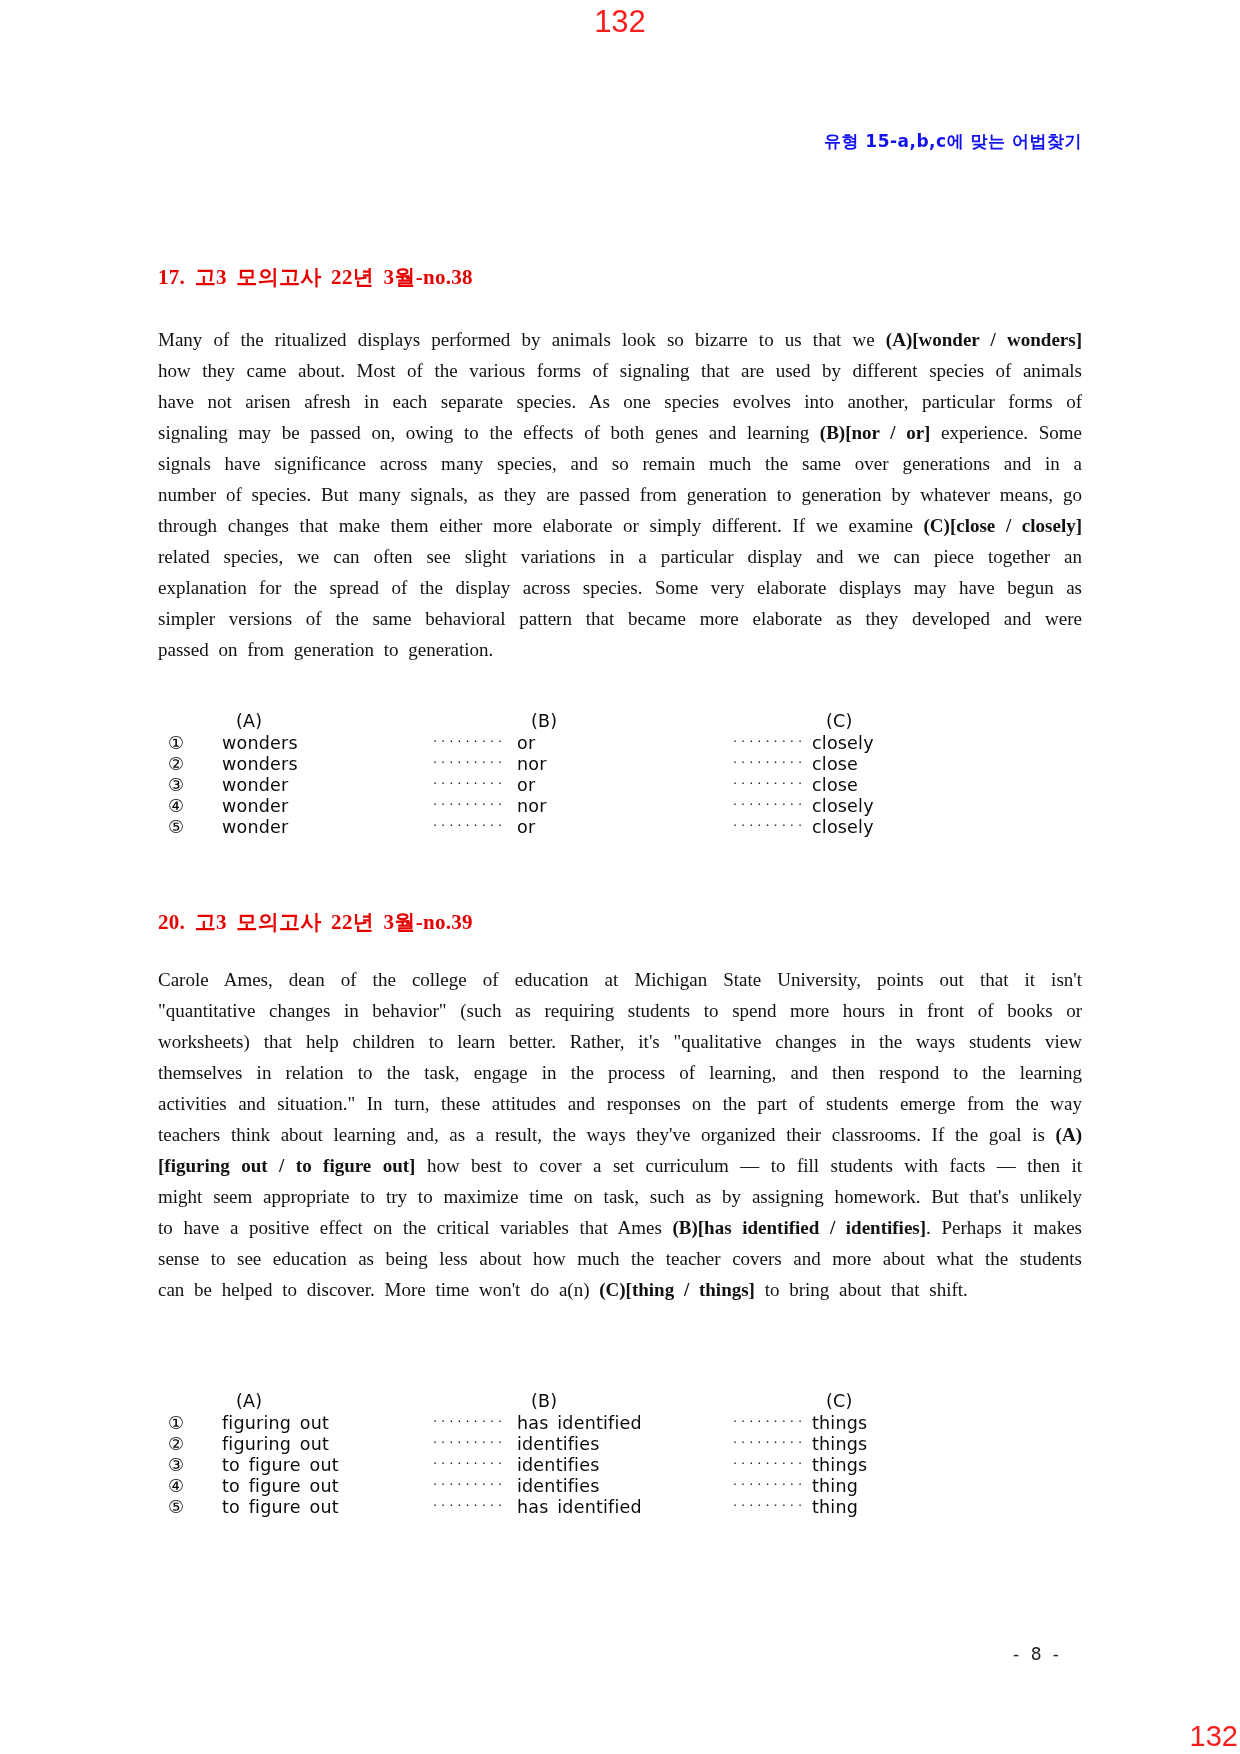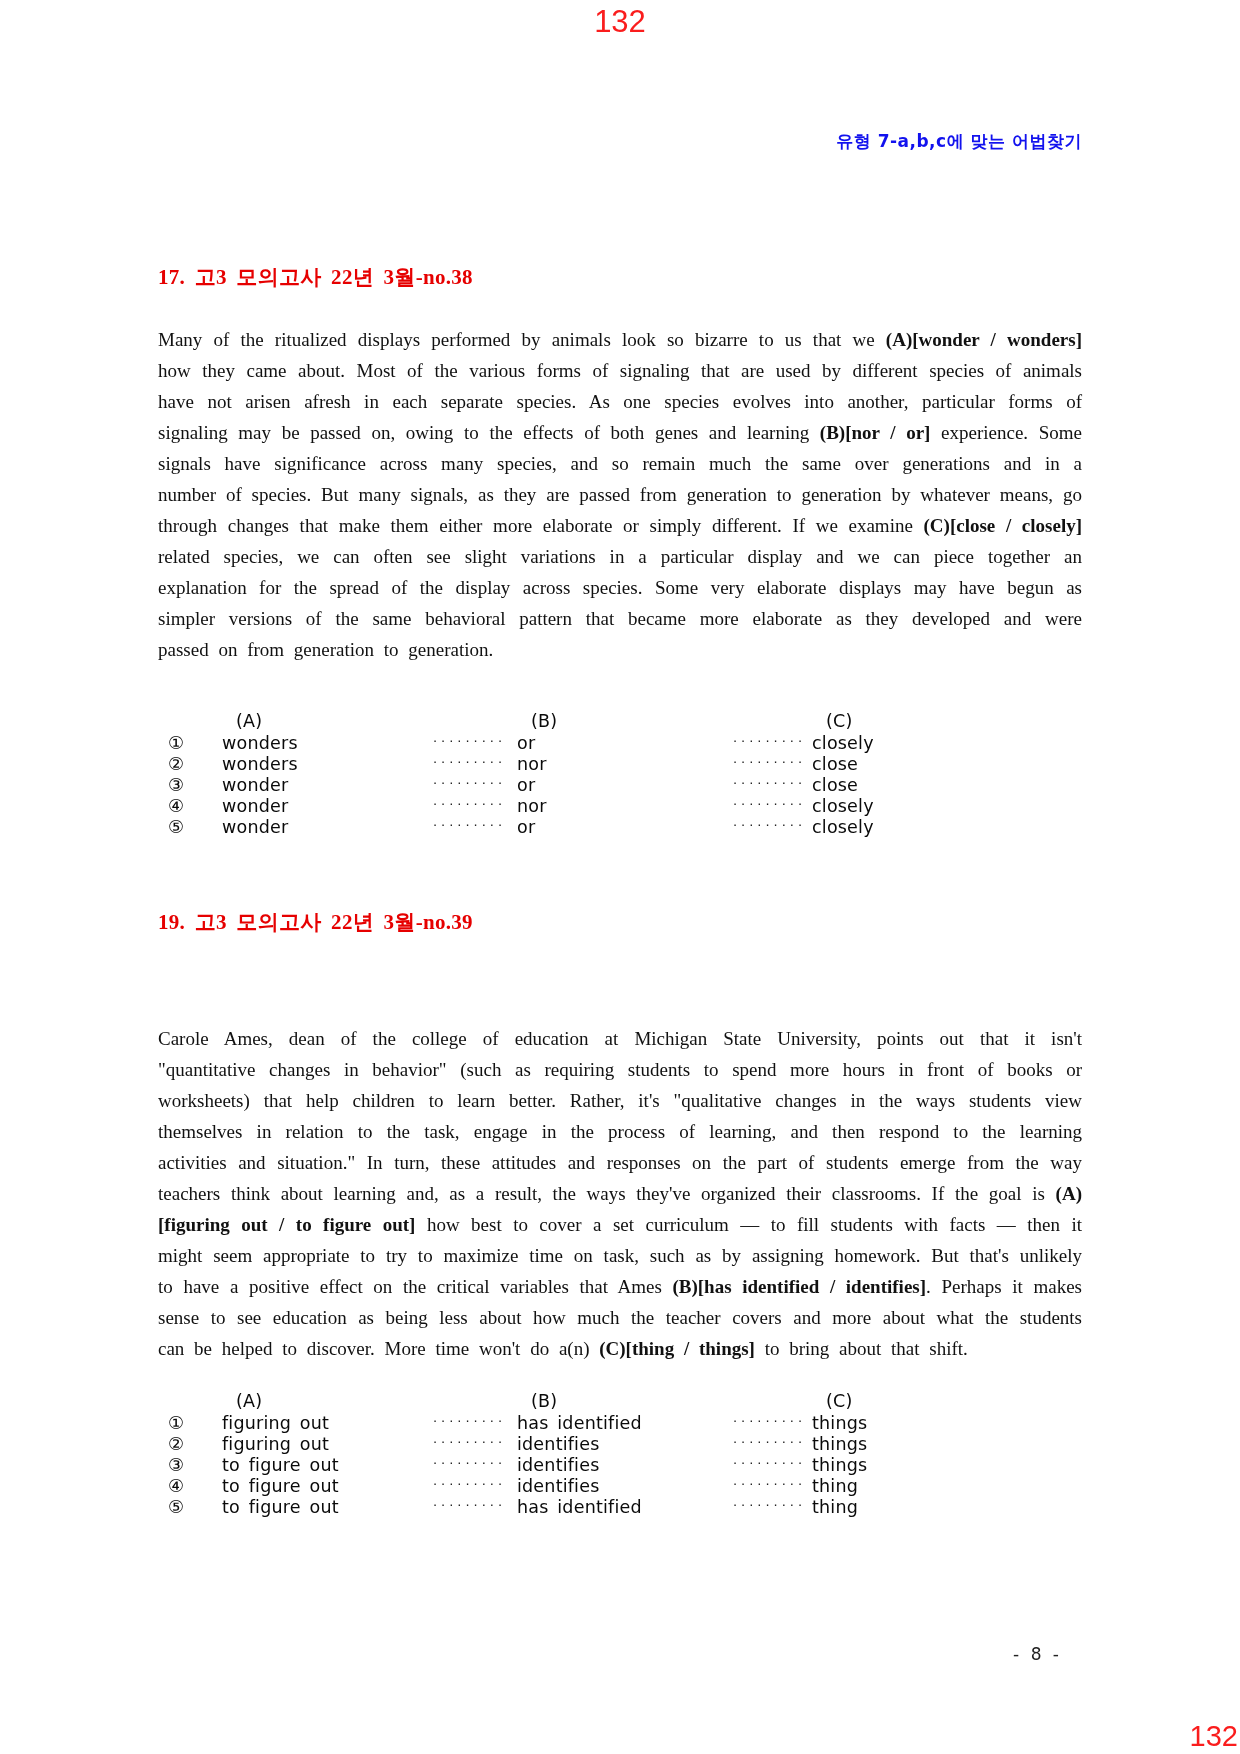--- a/index.html
+++ b/index.html
@@ -44,21 +44,21 @@
   .passage {
     position: absolute; left: 0; width: 924px;
     font-size: 19px;
     line-height: 31px;
     text-align: justify;
     word-spacing: 5px;
     color: #111;
     margin-top: 24px;
   }
   #q17-passage { top: 300px; }
-  #q18-passage { top: 999px; }
+  #q18-passage { top: 940px; }
   .passage .bold { font-weight: bold; }
   .ans-table {
     position: absolute; left: 0; width: 924px;
     font-family: "DejaVu Sans", sans-serif;
     font-size: 17.5px;
     color: #0a0a0a;
   }
   #q17-table { top: 711px; }
   #q18-table { top: 1391px; }
   .ans-head, .ans-row {
@@ -92,21 +92,21 @@
     font-family: "Liberation Sans", sans-serif;
     font-size: 29px;
     color: #fa1d1d;
   }
 </style>
 </head>
 <body>
 
 <div class="page-num-top">132</div>
 
-<div class="type-header">유형 7-a,b,c에 맞는 어법찾기</div>
+<div class="type-header">유형 15-a,b,c에 맞는 어법찾기</div>
 
 <div class="content">
 
   <div class="q-title" id="q17-title">17. 고3 모의고사 22년 3월-no.38</div>
   <div class="passage" id="q17-passage"><span>Many of the ritualized displays performed by animals look so bizarre to us that we </span><span class="bold">(A)[wonder / wonders]</span><span> how they came about. Most of the various forms of signaling that are used by different species of animals have not arisen afresh in each separate species. As one species evolves into another, particular forms of signaling may be passed on, owing to the effects of both genes and learning </span><span class="bold">(B)[nor / or]</span><span> experience. Some signals have significance across many species, and so remain much the same over generations and in a number of species. But many signals, as they are passed from generation to generation by whatever means, go through changes that make them either more elaborate or simply different. If we examine </span><span class="bold">(C)[close / closely]</span><span> related species, we can often see slight variations in a particular display and we can piece together an explanation for the spread of the display across species. Some very elaborate displays may have begun as simpler versions of the same behavioral pattern that became more elaborate as they developed and were passed on from generation to generation.</span></div>
   <div class="ans-table" id="q17-table">
     <div class="ans-head">
       <span class="c-num"></span>
       <span class="c-a">(A)</span>
       <span></span>
@@ -151,21 +151,21 @@
           <span class="c-num">⑤</span>
           <span class="c-a">wonder</span>
           <span class="c-dots">·········</span>
           <span class="c-b">or</span>
           <span class="c-dots">·········</span>
           <span class="c-c">closely</span>
         </div>
       </div>
   </div>
 
-  <div class="q-title" id="q18-title">19. 고3 모의고사 22년 3월-no.39</div>
+  <div class="q-title" id="q18-title">20. 고3 모의고사 22년 3월-no.39</div>
   <div class="passage" id="q18-passage"><span>Carole Ames, dean of the college of education at Michigan State University, points out that it isn't "quantitative changes in behavior" (such as requiring students to spend more hours in front of books or worksheets) that help children to learn better. Rather, it's "qualitative changes in the ways students view themselves in relation to the task, engage in the process of learning, and then respond to the learning activities and situation." In turn, these attitudes and responses on the part of students emerge from the way teachers think about learning and, as a result, the ways they've organized their classrooms. If the goal is </span><span class="bold">(A)[figuring out / to figure out]</span><span>  how best to cover a set curriculum — to fill students with facts — then it might seem appropriate to try to maximize time on task, such as by assigning homework. But that's unlikely to have a positive effect on the critical variables that Ames </span><span class="bold">(B)[has identified / identifies]</span><span>. Perhaps it makes sense to see education as being less about how much the teacher covers and more about what the students can be helped to discover. More time won't do a(n) </span><span class="bold">(C)[thing / things]</span><span> to bring about that shift.</span></div>
   <div class="ans-table" id="q18-table">
     <div class="ans-head">
       <span class="c-num"></span>
       <span class="c-a">(A)</span>
       <span></span>
       <span class="c-b">(B)</span>
       <span></span>
       <span class="c-c">(C)</span>
     </div>

